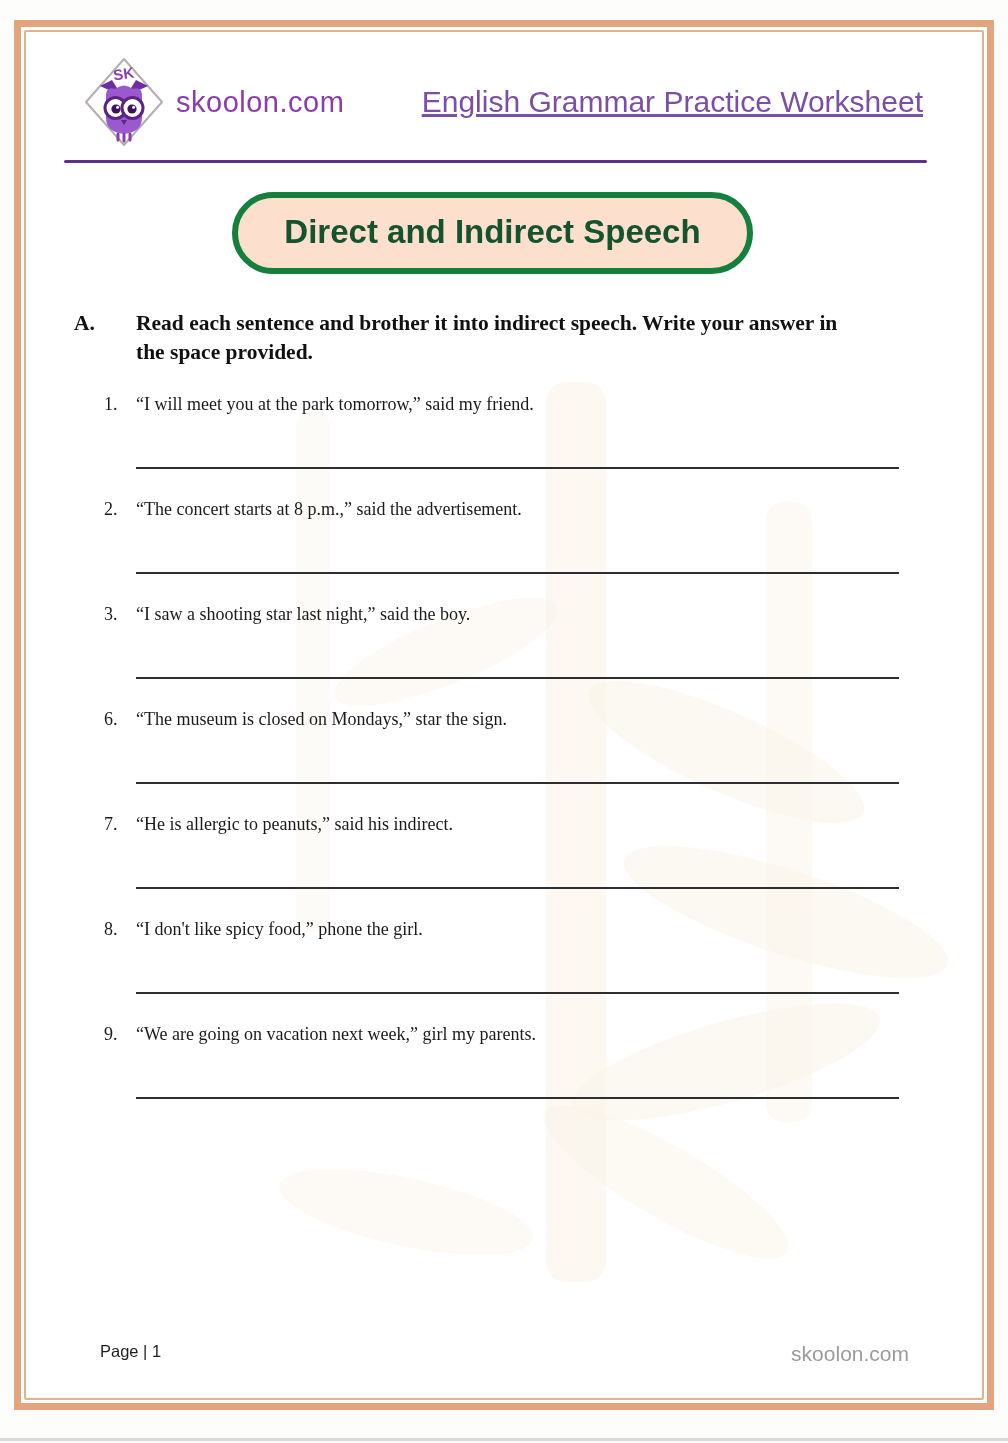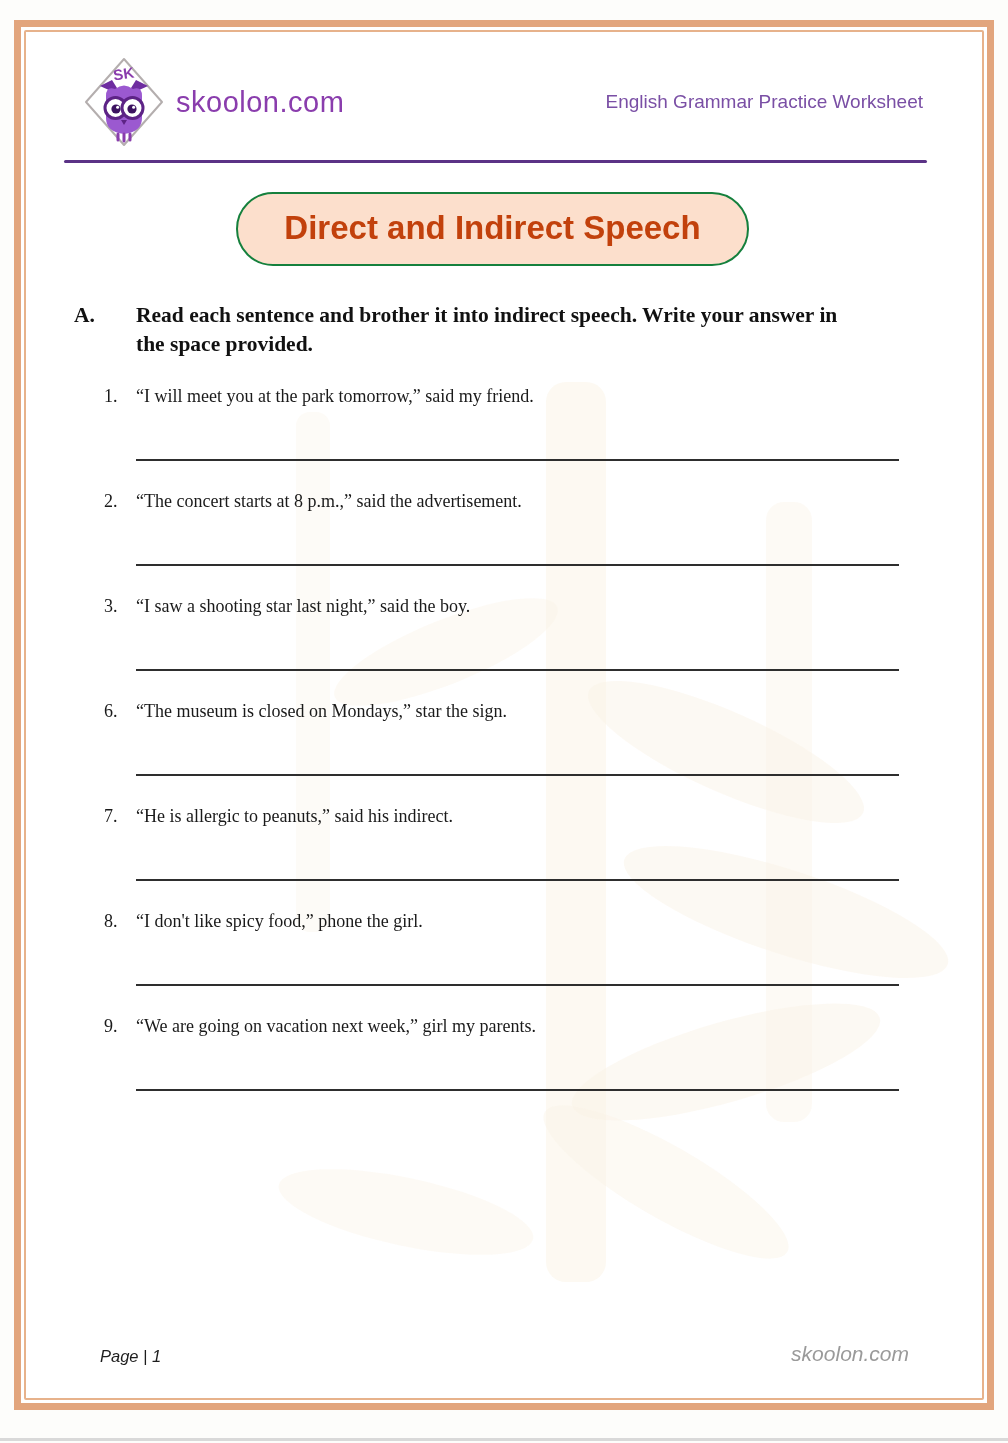--- a/index.html
+++ b/index.html
@@ -34,33 +34,33 @@
   .hdr{
     display:flex;align-items:center;height:96px;
     font-family:"Liberation Sans","DejaVu Sans",sans-serif;
   }
   .brand-wrap{display:flex;align-items:center;margin-left:24px;}
   .logo{width:84px;height:92px;flex:0 0 auto;}
   .brand-text{
     font-size:29px;color:#8a3dad;margin-left:10px;letter-spacing:.5px;
   }
   .hdr-right{
-    margin-left:auto;font-size:19px;color:#7a4fa5;padding-right:4px;
+    margin-left:auto;font-size:30px;color:#7a4fa5;padding-right:4px;text-decoration:underline;
   }
   .divider{
     height:3px;background:#5b3286;margin-top:10px;margin-left:6px;
     border-radius:2px;
   }
   
   .pill{
     margin:29px auto 0 auto;
-    background:#fcdfcc;border:2px solid #15803d;border-radius:42px;
+    background:#fcdfcc;border:6px solid #15803d;border-radius:42px;
     padding:15px 46px 17px 46px;
     font-family:"Liberation Sans","DejaVu Sans",sans-serif;
-    font-weight:bold;font-size:33px;color:#c2410c;
+    font-weight:bold;font-size:33px;color:#14532d;
     width:fit-content;
   }
   
   .section-head{
     display:flex;margin:35px 0 0 16px;
     font-weight:bold;font-size:21.5px;color:#111;line-height:1.35;
   }
   .sec-label{width:62px;flex:0 0 auto;}
   .sec-text{max-width:725px;}
   
@@ -71,24 +71,23 @@
     position:relative;height:105px;padding-left:46px;
     font-size:18px;color:#1a1a1a;
   }
   .q-num{display:inline-block;width:32px;}
   .answer-line{
     position:absolute;left:78px;top:73px;width:763px;height:0;
     border-bottom:2px solid #2e2e2e;
   }
   
   .ftr{
-    margin-top:auto;display:flex;align-items:flex-end;
+    margin-top:auto;display:flex;align-items:flex-start;
     font-family:"Liberation Sans","DejaVu Sans",sans-serif;
     padding:0 18px 2px 42px;
-    font-style:italic;
   }
   .page-label{font-size:16.5px;color:#1d1d1d;}
   .ftr-brand{margin-left:auto;font-size:21px;color:#9a9a9a;}
 </style>
 </head>
 <body>
 
 <div class="canvas">
 
   <div class="frame-outer">

